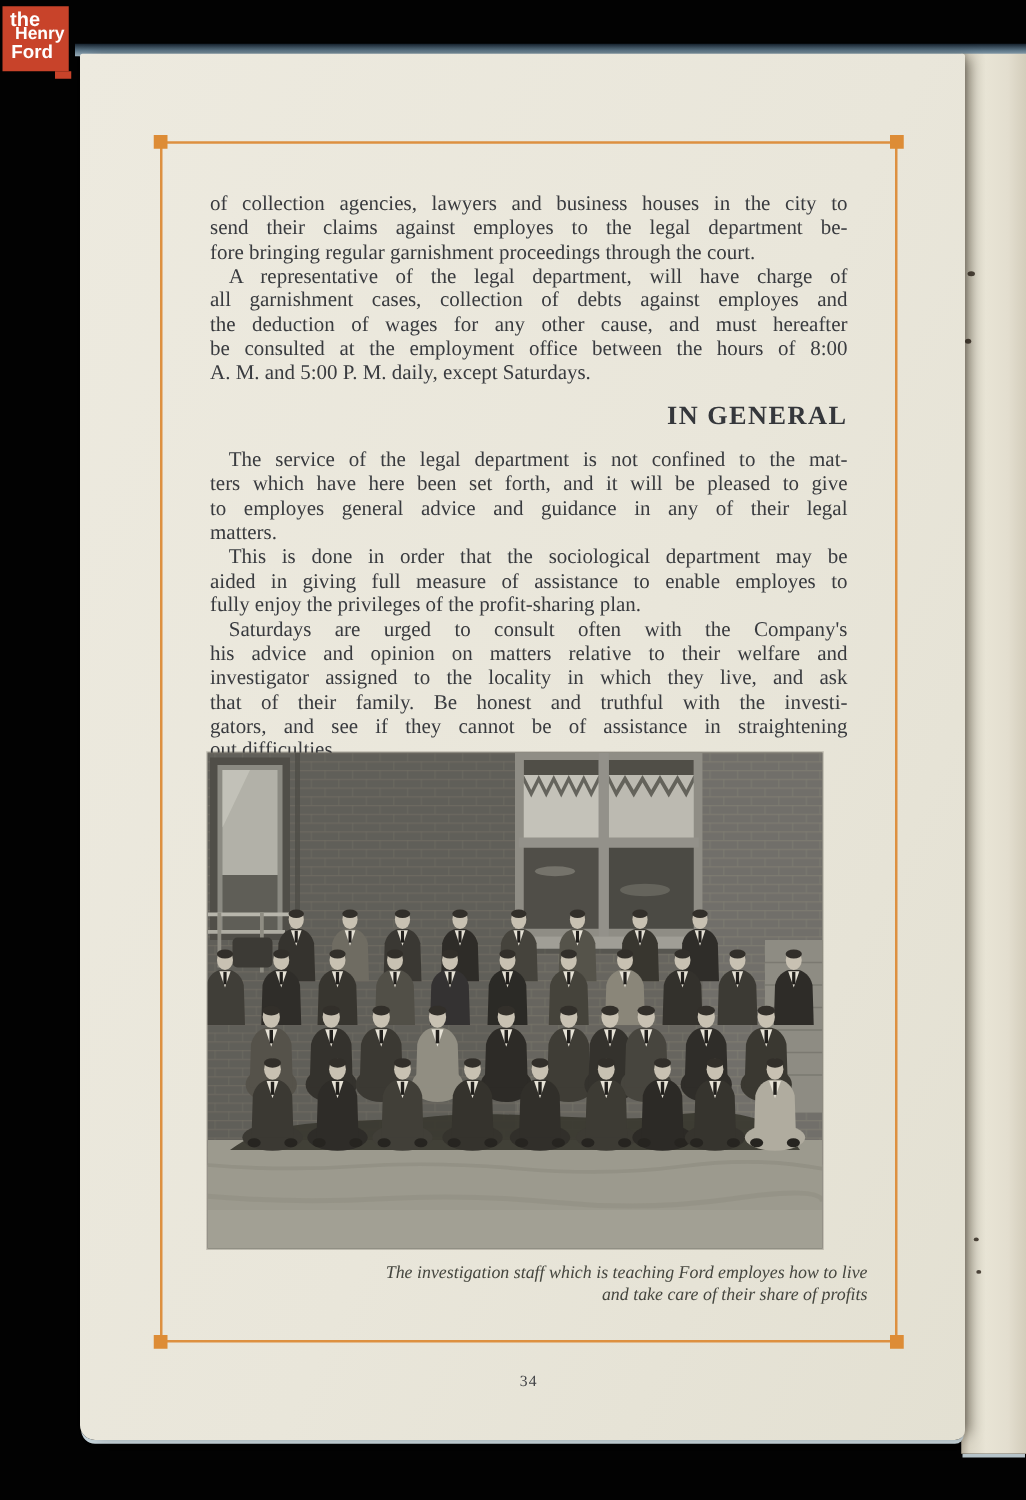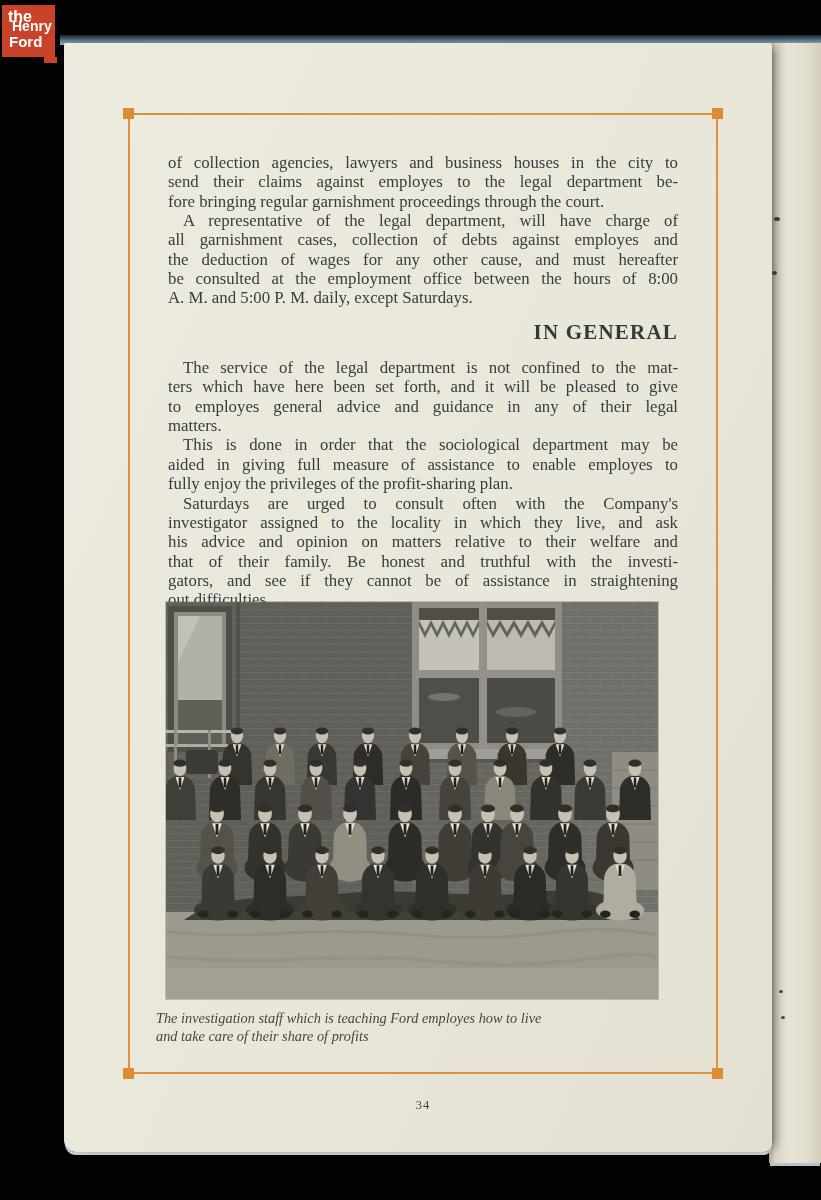--- a/index.html
+++ b/index.html
@@ -40,21 +40,21 @@
   .jline.ind{text-indent:15px;}
   .heading{text-align:right;font-size:21px;font-weight:600;letter-spacing:1.2px;
            margin:15px 0 16px 0;color:#35373b;}
 
   
   .photo{position:absolute;left:102px;top:559px;width:492px;height:397px;background:#6a6862;
          overflow:hidden;box-shadow:0 0 0 1px rgba(60,55,45,.25);}
   .photo svg{display:block;}
 
   
-  .caption{position:absolute;left:92px;top:967px;width:510px;text-align:left;
+  .caption{position:absolute;left:120px;top:967px;width:510px;text-align:right;
            font-style:italic;font-size:14.3px;line-height:17.5px;color:#45463f;}
   .pagenum{position:absolute;left:104px;top:1007px;width:510px;text-align:center;
            font-size:12.5px;color:#3f4044;letter-spacing:1px;margin-top:48px;}
 </style>
 </head>
 <body>
 
 <div class="stage">
 
   <div class="top-edge"></div>
@@ -97,22 +97,22 @@
       <div class="jline ind">The service of the legal department is not confined to the mat-</div>
       <div class="jline">ters which have here been set forth, and it will be pleased to give</div>
       <div class="jline">to employes general advice and guidance in any of their legal</div>
       <div class="jline end">matters.</div>
 
       <div class="jline ind">This is done in order that the sociological department may be</div>
       <div class="jline">aided in giving full measure of assistance to enable employes to</div>
       <div class="jline end">fully enjoy the privileges of the profit-sharing plan.</div>
 
       <div class="jline ind">Saturdays are urged to consult often with the Company's</div>
+      <div class="jline">his advice and opinion on matters relative to their welfare and</div>
       <div class="jline">investigator assigned to the locality in which they live, and ask</div>
-      <div class="jline">his advice and opinion on matters relative to their welfare and</div>
       <div class="jline">that of their family.  Be honest and truthful with the investi-</div>
       <div class="jline">gators, and see if they cannot be of assistance in straightening</div>
       <div class="jline end">out difficulties.</div>
     </div>
 
     <div class="photo">
       <svg id="photo-svg" width="492" height="397" viewBox="0 0 492 397" xmlns="http://www.w3.org/2000/svg">
         <defs>
           <pattern id="bricks" width="22" height="14" patternUnits="userSpaceOnUse">
             <rect width="22" height="14" fill="#67655f"></rect>

